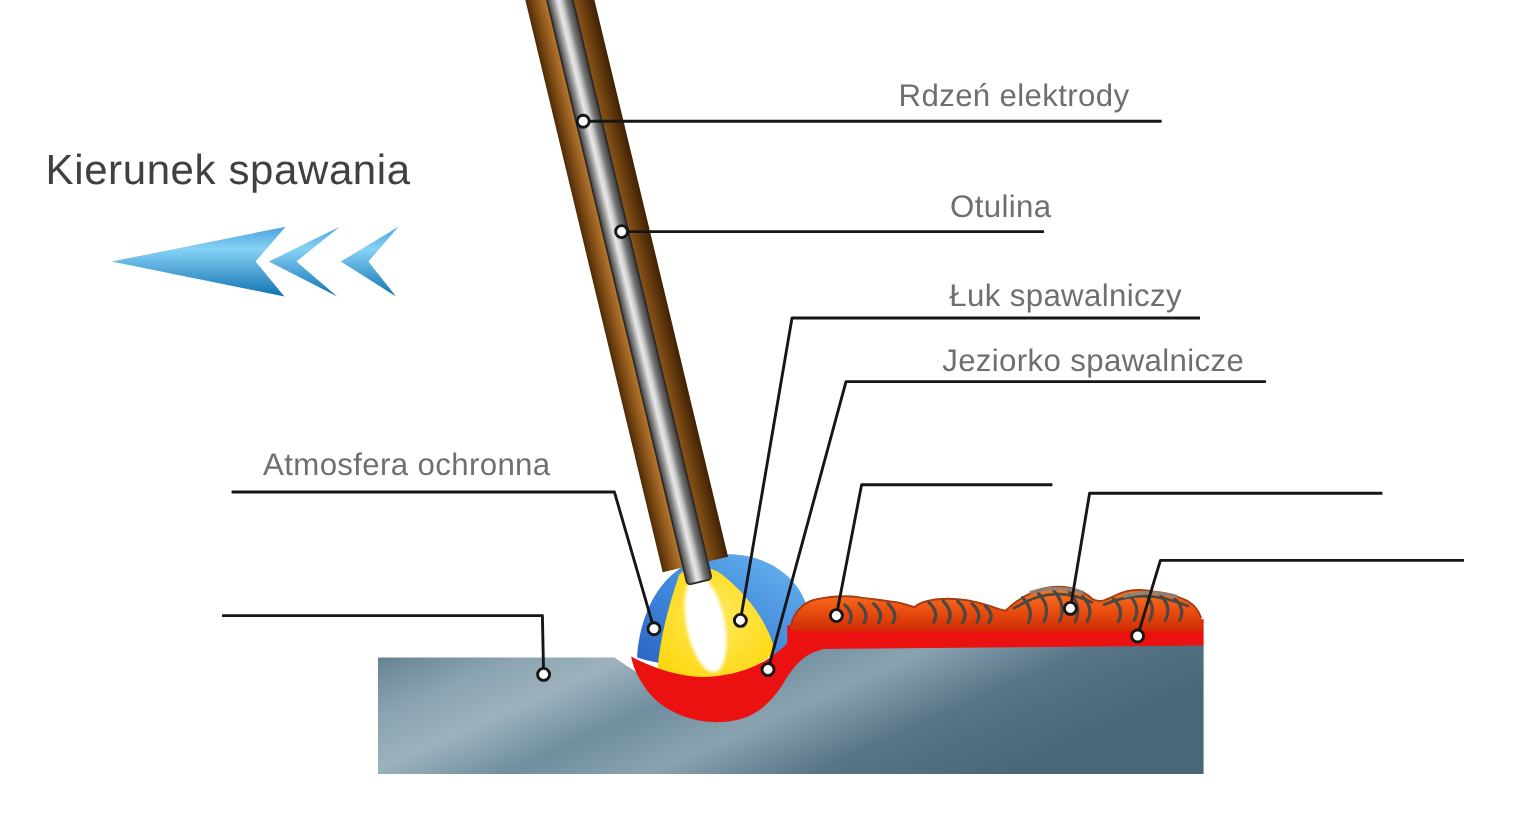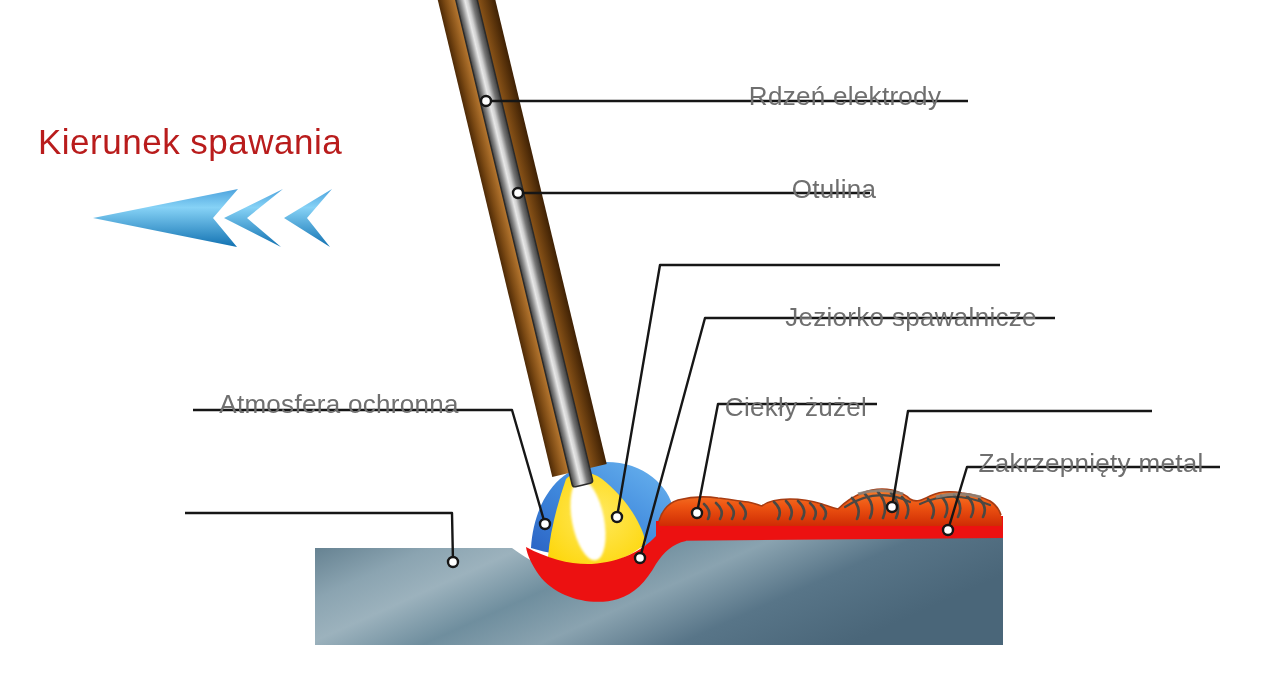--- a/index.html
+++ b/index.html
@@ -3,25 +3,25 @@
 <meta charset="utf-8">
 <style>
   html,body{margin:0;padding:0;background:#fff;}
   #stage{
     position:relative;width:1280px;height:684px;background:#ffffff;overflow:hidden;
     font-family:"Liberation Sans", sans-serif;
   }
   #art{position:absolute;left:0;top:0;}
   .callout-label{
     position:absolute;transform:translateX(-50%);white-space:nowrap;
-    font-size:26px;color:#6f6f6f;letter-spacing:0.3px;margin-top:17px;
+    font-size:26px;color:#6f6f6f;letter-spacing:0.3px;
   }
   .diagram-title{
     position:absolute;left:38px;top:122px;white-space:nowrap;
-    font-size:35px;color:#b91c1c;letter-spacing:0.5px;
+    font-size:35px;color:#404040;letter-spacing:0.5px;
   }
 </style>
 </head>
 <body>
 
 <div id="stage">
 
   <svg id="art" width="1280" height="684" viewBox="0 0 1280 684">
     <defs>
       <linearGradient id="gArrow" x1="0" y1="0" x2="0" y2="1">
@@ -172,24 +172,23 @@
       <circle cx="948" cy="530" r="5"></circle>
     </g>
   </svg>
 
   <div class="diagram-title">Kierunek spawania</div>
 
   <div class="callout-label" style="left:845px;top:64px">Rdzeń elektrody</div>
 
   <div class="callout-label" style="left:834px;top:157px">Otulina</div>
 
+  <div class="callout-label" style="left:888px;top:231px">Łuk spawalniczy</div>
 
   <div class="callout-label" style="left:339px;top:372px">Atmosfera ochronna</div>
 
   <div class="callout-label" style="left:911px;top:285px">Jeziorko spawalnicze</div>
 
 
-  <div class="callout-label" style="left:796px;top:375px">Ciekły żużel</div>
 
 
-  <div class="callout-label" style="left:1091px;top:431px">Zakrzepnięty metal</div>
 
 </div>
 
 </body></html>

